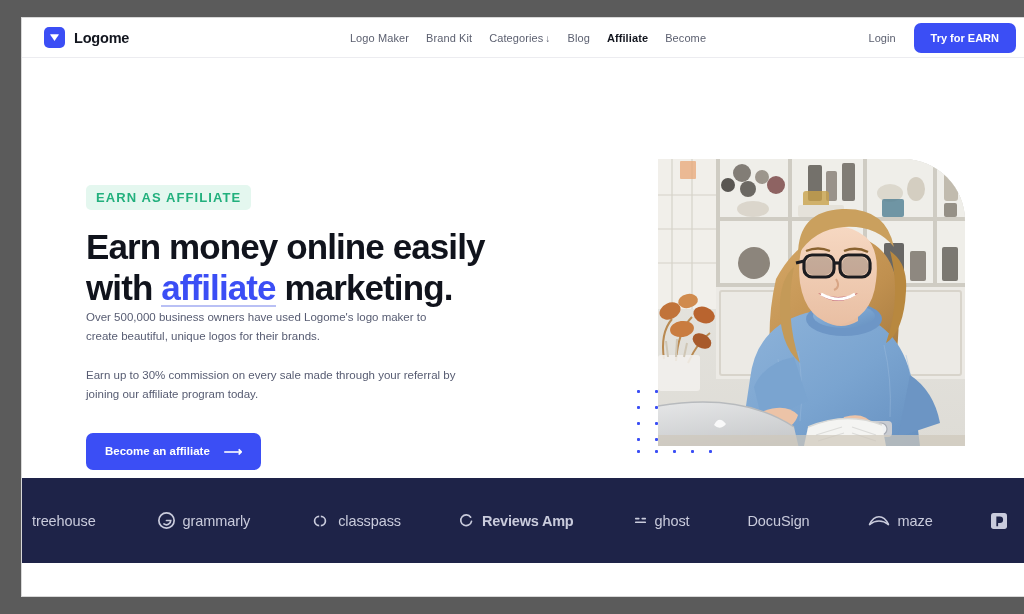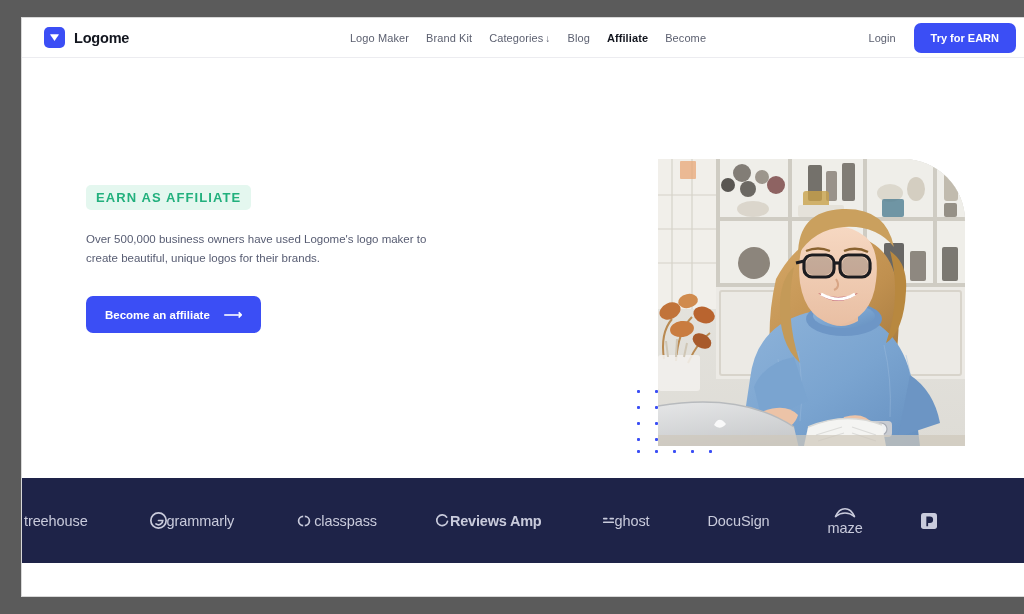--- a/index.html
+++ b/index.html
@@ -161,21 +161,20 @@
     content: "";
     position: absolute;
     left: 0;
     right: 0;
     bottom: 1px;
     height: 2px;
     background: #b9c0f5;
   }
 
   .hero-para {
-    margin-top: 20px;
     font-size: 11.5px;
     line-height: 1.62;
     color: #575c72;
     max-width: 372px;
   }
   .hero-para + .hero-para { margin-top: 21px; }
 
   .btn-cta {
     margin-top: 29px;
     display: inline-flex;
@@ -240,20 +239,21 @@
   }
   .logo-track {
     display: flex;
     align-items: center;
     width: 100%;
     padding-left: 0;
   }
   .client-logo {
     display: flex;
     align-items: center;
+    gap: 8px;
     color: #c9cbdc;
     font-size: 14.5px;
     white-space: nowrap;
     flex: none;
   }
   .client-logo .glyph {
     display: inline-flex;
     align-items: center;
     justify-content: center;
     flex: none;
@@ -261,21 +261,21 @@
   .client-logo .label { letter-spacing: -0.1px; }
   .client-logo.semibold .label { font-weight: bold; letter-spacing: -0.2px; }
 
   
   .lg-treehouse { margin-left: -12px; }
   .lg-grammarly { margin-left: 62px; }
   .lg-classpass { margin-left: 60px; }
   .lg-cultureamp { margin-left: 58px; }
   .lg-ghost     { margin-left: 60px; }
   .lg-docusign  { margin-left: 58px; }
-  .lg-maze      { margin-left: 58px; flex-direction: column; }
+  .lg-maze      { margin-left: 58px; }
   .lg-pipedrive { margin-left: 58px; }
 
   .strip-footer {
     height: 33px;
     background: #ffffff;
   }
 </style>
 </head>
 <body>
 
@@ -306,22 +306,27 @@
       <a class="login-link" href="#">Login</a>
       <button class="btn-try" type="button">Try for EARN</button>
     </div>
   </header>
 
   <section class="hero">
 
     <div class="hero-copy">
       <span class="eyebrow-badge">EARN AS AFFILIATE</span>
 
+      <h1 class="hero-title">
+        <span>Earn money online easily</span><br>
+        <span>with </span><span class="accent">affiliate</span><span> marketing.</span>
+      </h1>
 
       <p class="hero-para">Over 500,000 business owners have used Logome's logo maker to create beautiful, unique logos for their brands.</p>
+      <p class="hero-para">Earn up to 30% commission on every sale made through your referral by joining our affiliate program today.</p>
 
       <button class="btn-cta" type="button">
         <span>Become an affiliate</span>
         <span class="arrow">⟶</span>
       </button>
     </div>
 
     <div class="hero-visual">
 
       <div class="dot-grid">

